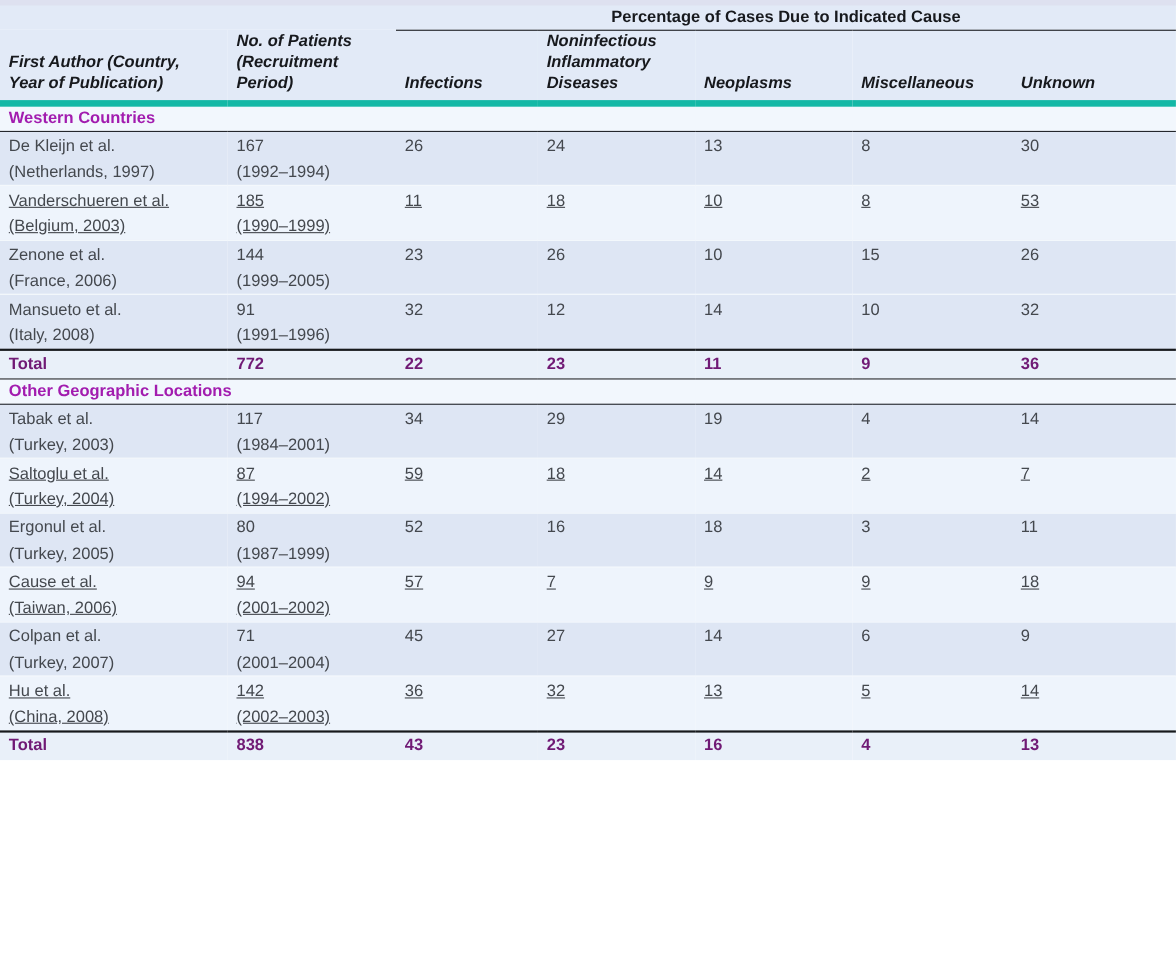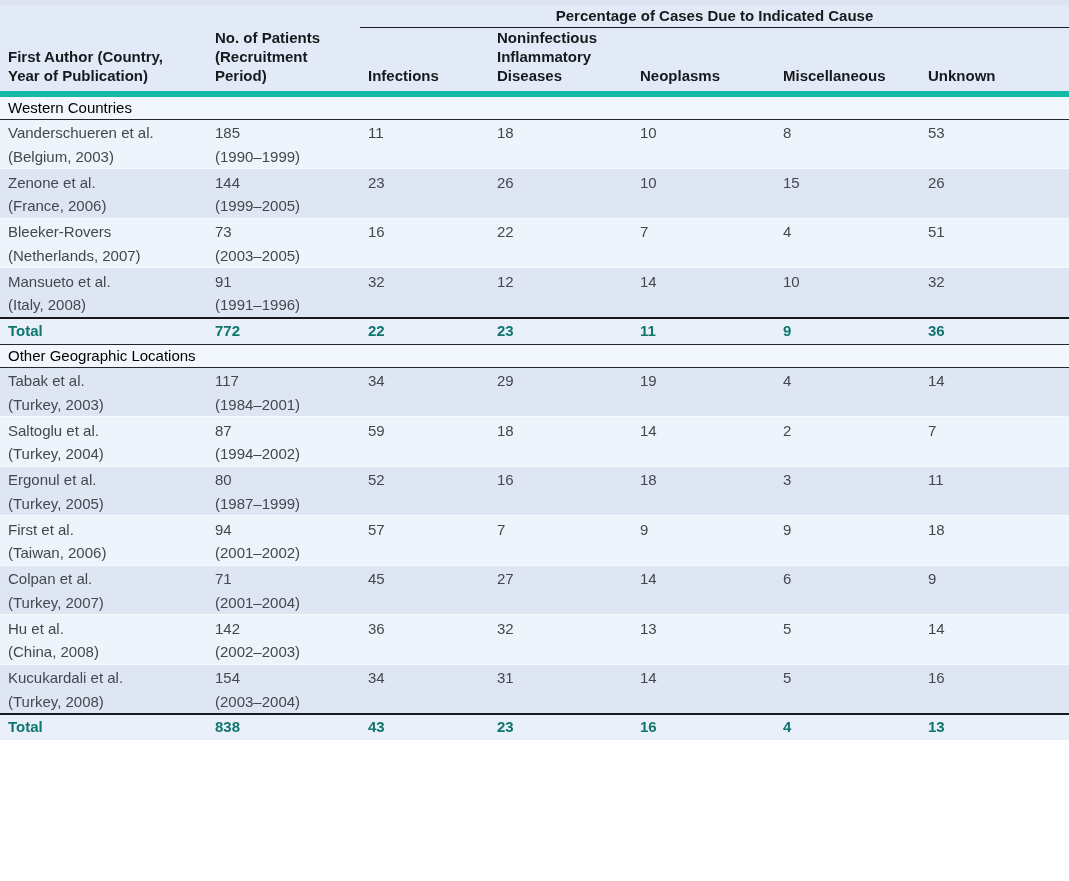--- a/index.html
+++ b/index.html
@@ -10,39 +10,39 @@
   table { width:1069px; border-collapse:collapse; table-layout:fixed; }
 
   thead th {
     background:#e2eaf7; font-size:15px; font-weight:bold; color:#17191d;
     text-align:left; vertical-align:bottom;
   }
   tr.spanner-row th { height:27px; }
   th.spanner-cell { text-align:center; border-bottom:1.5px solid #1a1c20; padding-bottom:3px; }
   tr.colhead-row th {
     height:65px; border-bottom:6px solid #14b8a6;
-    padding:0 6px 6px 8px; white-space:pre-line; line-height:19px;
+    padding:0 6px 6px 8px; white-space:pre-line; line-height:19px;font-style:italic;
   }
 
   td.section-cell {
-    background:#f2f7fd; font-weight:normal; font-size:15px; color:#000000;
+    background:#f2f7fd; font-weight:bold; font-size:15px; color:#a21caf;
     border-bottom:1.5px solid #24272c; padding:2px 8px 3px;
   }
 
   tr.data-row td {
     font-size:15px; color:#44484e; vertical-align:top;
     padding:1.5px 6px 0 8px; line-height:23.5px;
     border-bottom:1px solid #f6fafd; height:48.5px;
   }
   tr.row-dark td { background:#dee6f4; }
-  tr.row-light td { background:#eef4fc; }
+  tr.row-light td { background:#eef4fc;text-decoration:underline; }
   .l1, .l2 { display:block; }
 
   tr.total-row td {
-    background:#e9f0f9; font-weight:bold; font-size:15px; color:#0f766e;
+    background:#e9f0f9; font-weight:bold; font-size:15px; color:#701a75;
     border-top:2.5px solid #17191c; border-bottom:1.5px solid #24272c;
     padding:3px 6px 4px 8px; line-height:18px;
   }
   tr.total-row:last-child td { border-bottom:none; }
 </style>
 </head>
 <body>
 
 <div class="page">
   <div class="top-strip"></div>
@@ -74,20 +74,35 @@
         <th>Neoplasms</th>
         <th>Miscellaneous</th>
         <th>Unknown</th>
       </tr>
     </thead>
     <tbody>
   <tr class="section-row">
     <td colspan="7" class="section-cell">Western Countries</td>
   </tr>
 
+  <tr class="data-row row-dark">
+    <td>
+      <span class="l1">De Kleijn et al.</span>
+      <span class="l2">(Netherlands, 1997)</span>
+    </td>
+    <td>
+      <span class="l1">167</span>
+      <span class="l2">(1992–1994)</span>
+    </td>
+    <td>26</td>
+    <td>24</td>
+    <td>13</td>
+    <td>8</td>
+    <td>30</td>
+  </tr>
 
   <tr class="data-row row-light">
     <td>
       <span class="l1">Vanderschueren et al.</span>
       <span class="l2">(Belgium, 2003)</span>
     </td>
     <td>
       <span class="l1">185</span>
       <span class="l2">(1990–1999)</span>
     </td>
@@ -107,35 +122,20 @@
       <span class="l1">144</span>
       <span class="l2">(1999–2005)</span>
     </td>
     <td>23</td>
     <td>26</td>
     <td>10</td>
     <td>15</td>
     <td>26</td>
   </tr>
 
-  <tr class="data-row row-light">
-    <td>
-      <span class="l1">Bleeker-Rovers</span>
-      <span class="l2">(Netherlands, 2007)</span>
-    </td>
-    <td>
-      <span class="l1">73</span>
-      <span class="l2">(2003–2005)</span>
-    </td>
-    <td>16</td>
-    <td>22</td>
-    <td>7</td>
-    <td>4</td>
-    <td>51</td>
-  </tr>
 
   <tr class="data-row row-dark">
     <td>
       <span class="l1">Mansueto et al.</span>
       <span class="l2">(Italy, 2008)</span>
     </td>
     <td>
       <span class="l1">91</span>
       <span class="l2">(1991–1996)</span>
     </td>
@@ -204,21 +204,21 @@
     </td>
     <td>52</td>
     <td>16</td>
     <td>18</td>
     <td>3</td>
     <td>11</td>
   </tr>
 
   <tr class="data-row row-light">
     <td>
-      <span class="l1">First et al.</span>
+      <span class="l1">Cause et al.</span>
       <span class="l2">(Taiwan, 2006)</span>
     </td>
     <td>
       <span class="l1">94</span>
       <span class="l2">(2001–2002)</span>
     </td>
     <td>57</td>
     <td>7</td>
     <td>9</td>
     <td>9</td>
@@ -250,35 +250,20 @@
       <span class="l1">142</span>
       <span class="l2">(2002–2003)</span>
     </td>
     <td>36</td>
     <td>32</td>
     <td>13</td>
     <td>5</td>
     <td>14</td>
   </tr>
 
-  <tr class="data-row row-dark">
-    <td>
-      <span class="l1">Kucukardali et al.</span>
-      <span class="l2">(Turkey, 2008)</span>
-    </td>
-    <td>
-      <span class="l1">154</span>
-      <span class="l2">(2003–2004)</span>
-    </td>
-    <td>34</td>
-    <td>31</td>
-    <td>14</td>
-    <td>5</td>
-    <td>16</td>
-  </tr>
 
 
   <tr class="total-row">
     <td>Total</td>
     <td>838</td>
     <td>43</td>
     <td>23</td>
     <td>16</td>
     <td>4</td>
     <td>13</td>

